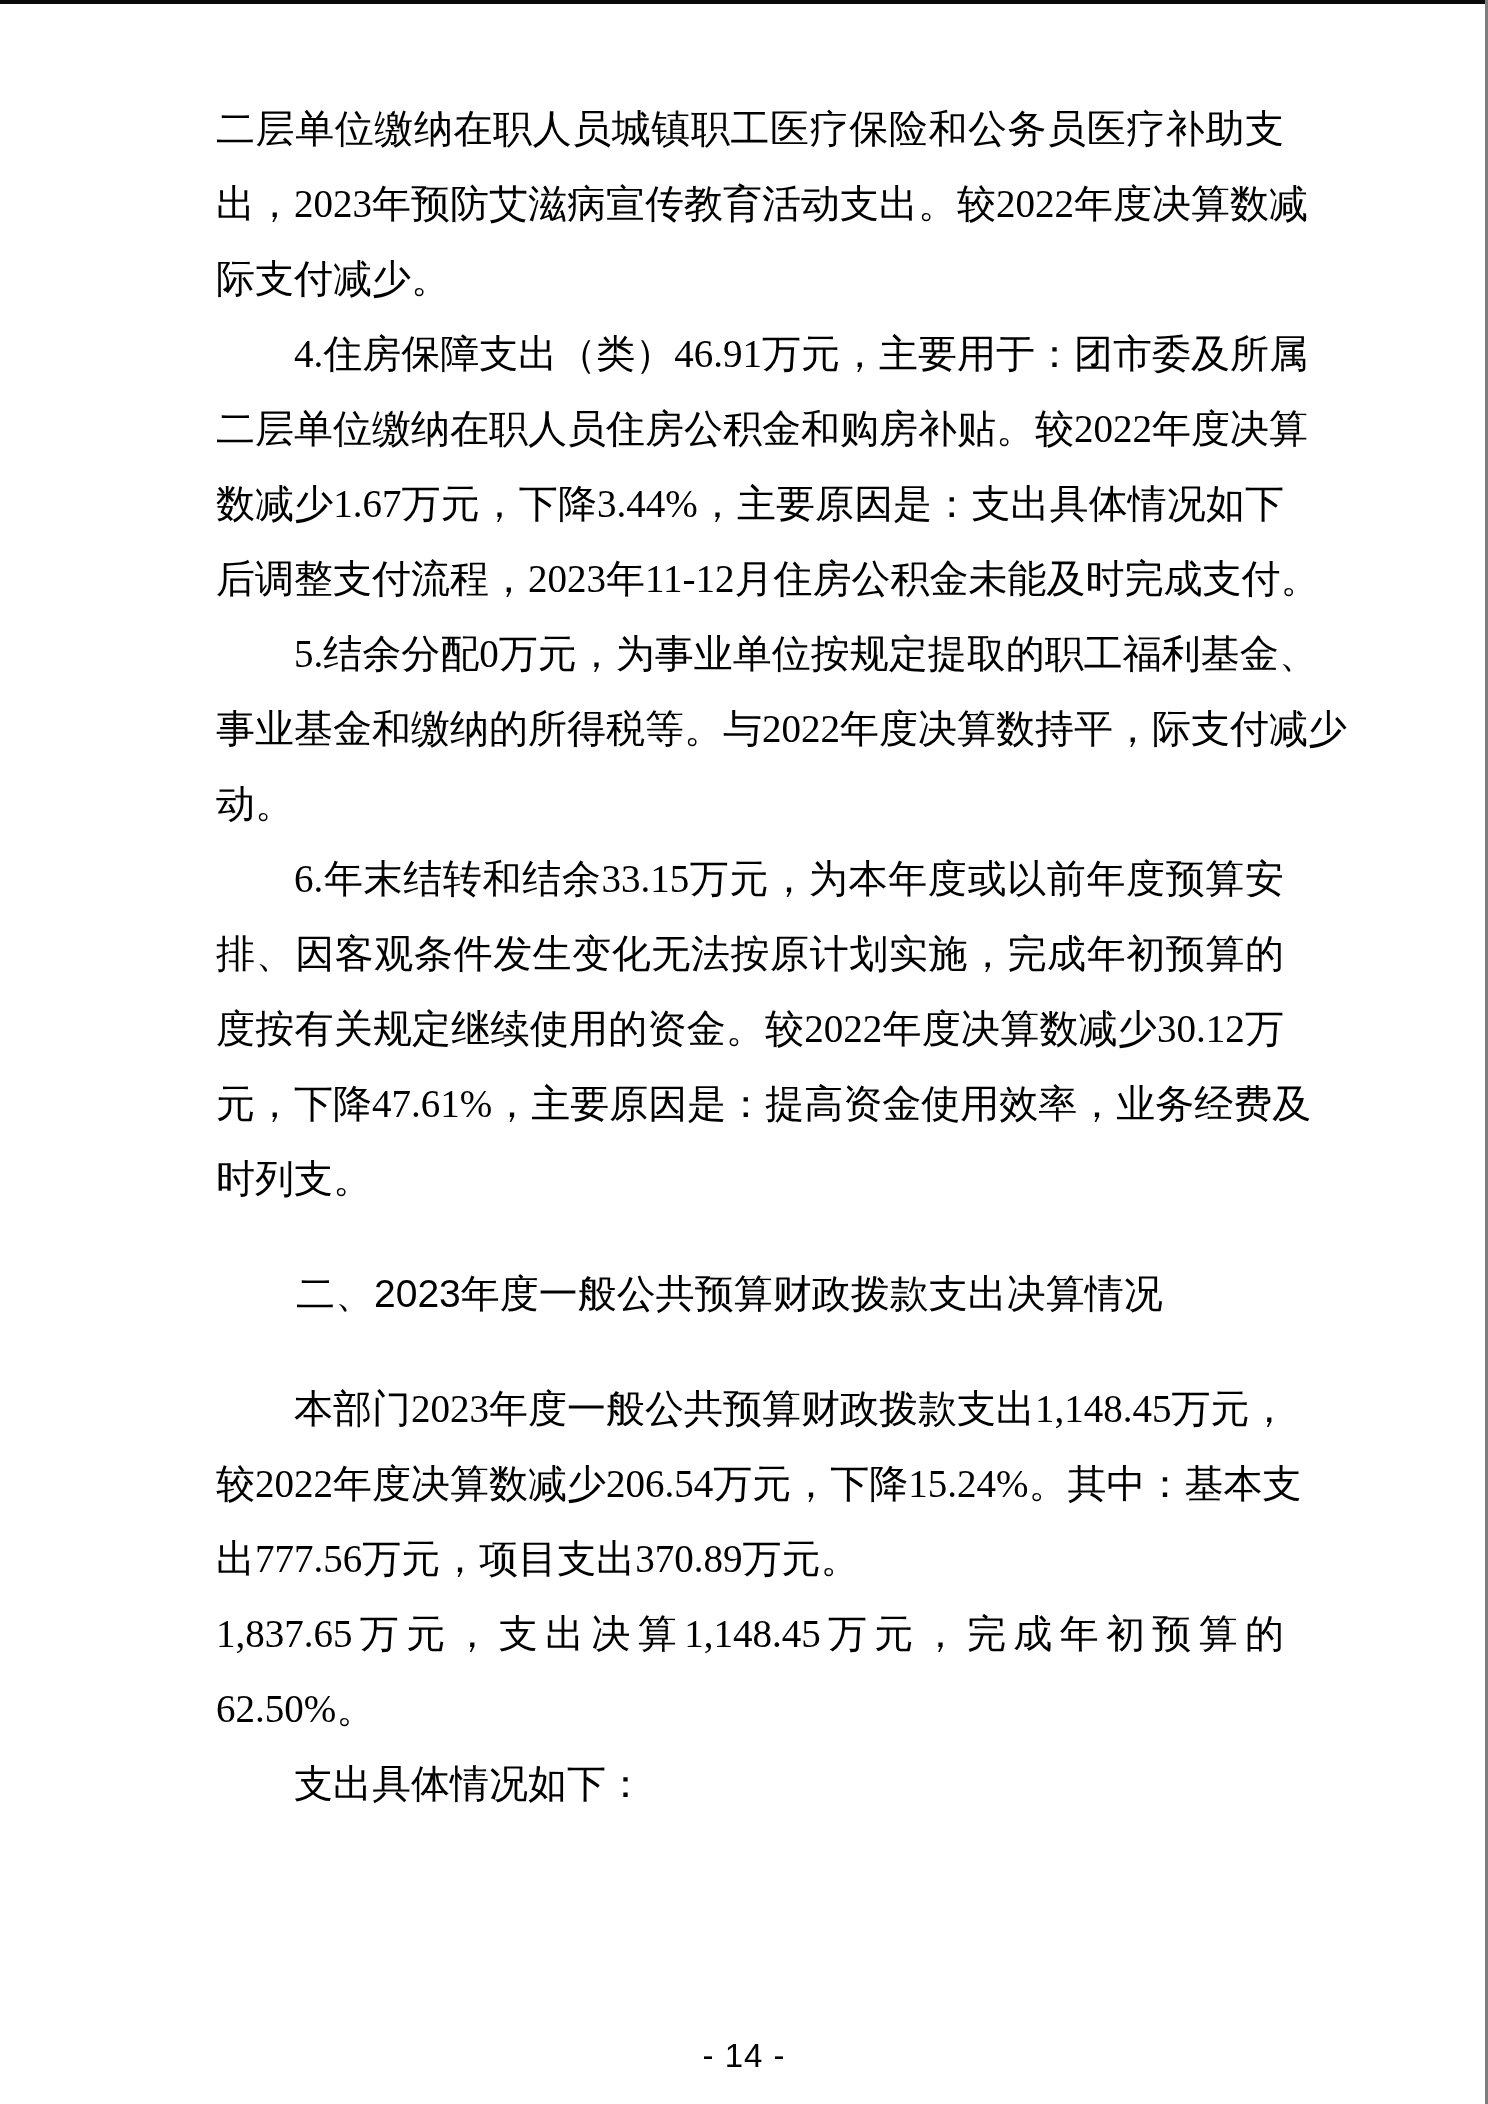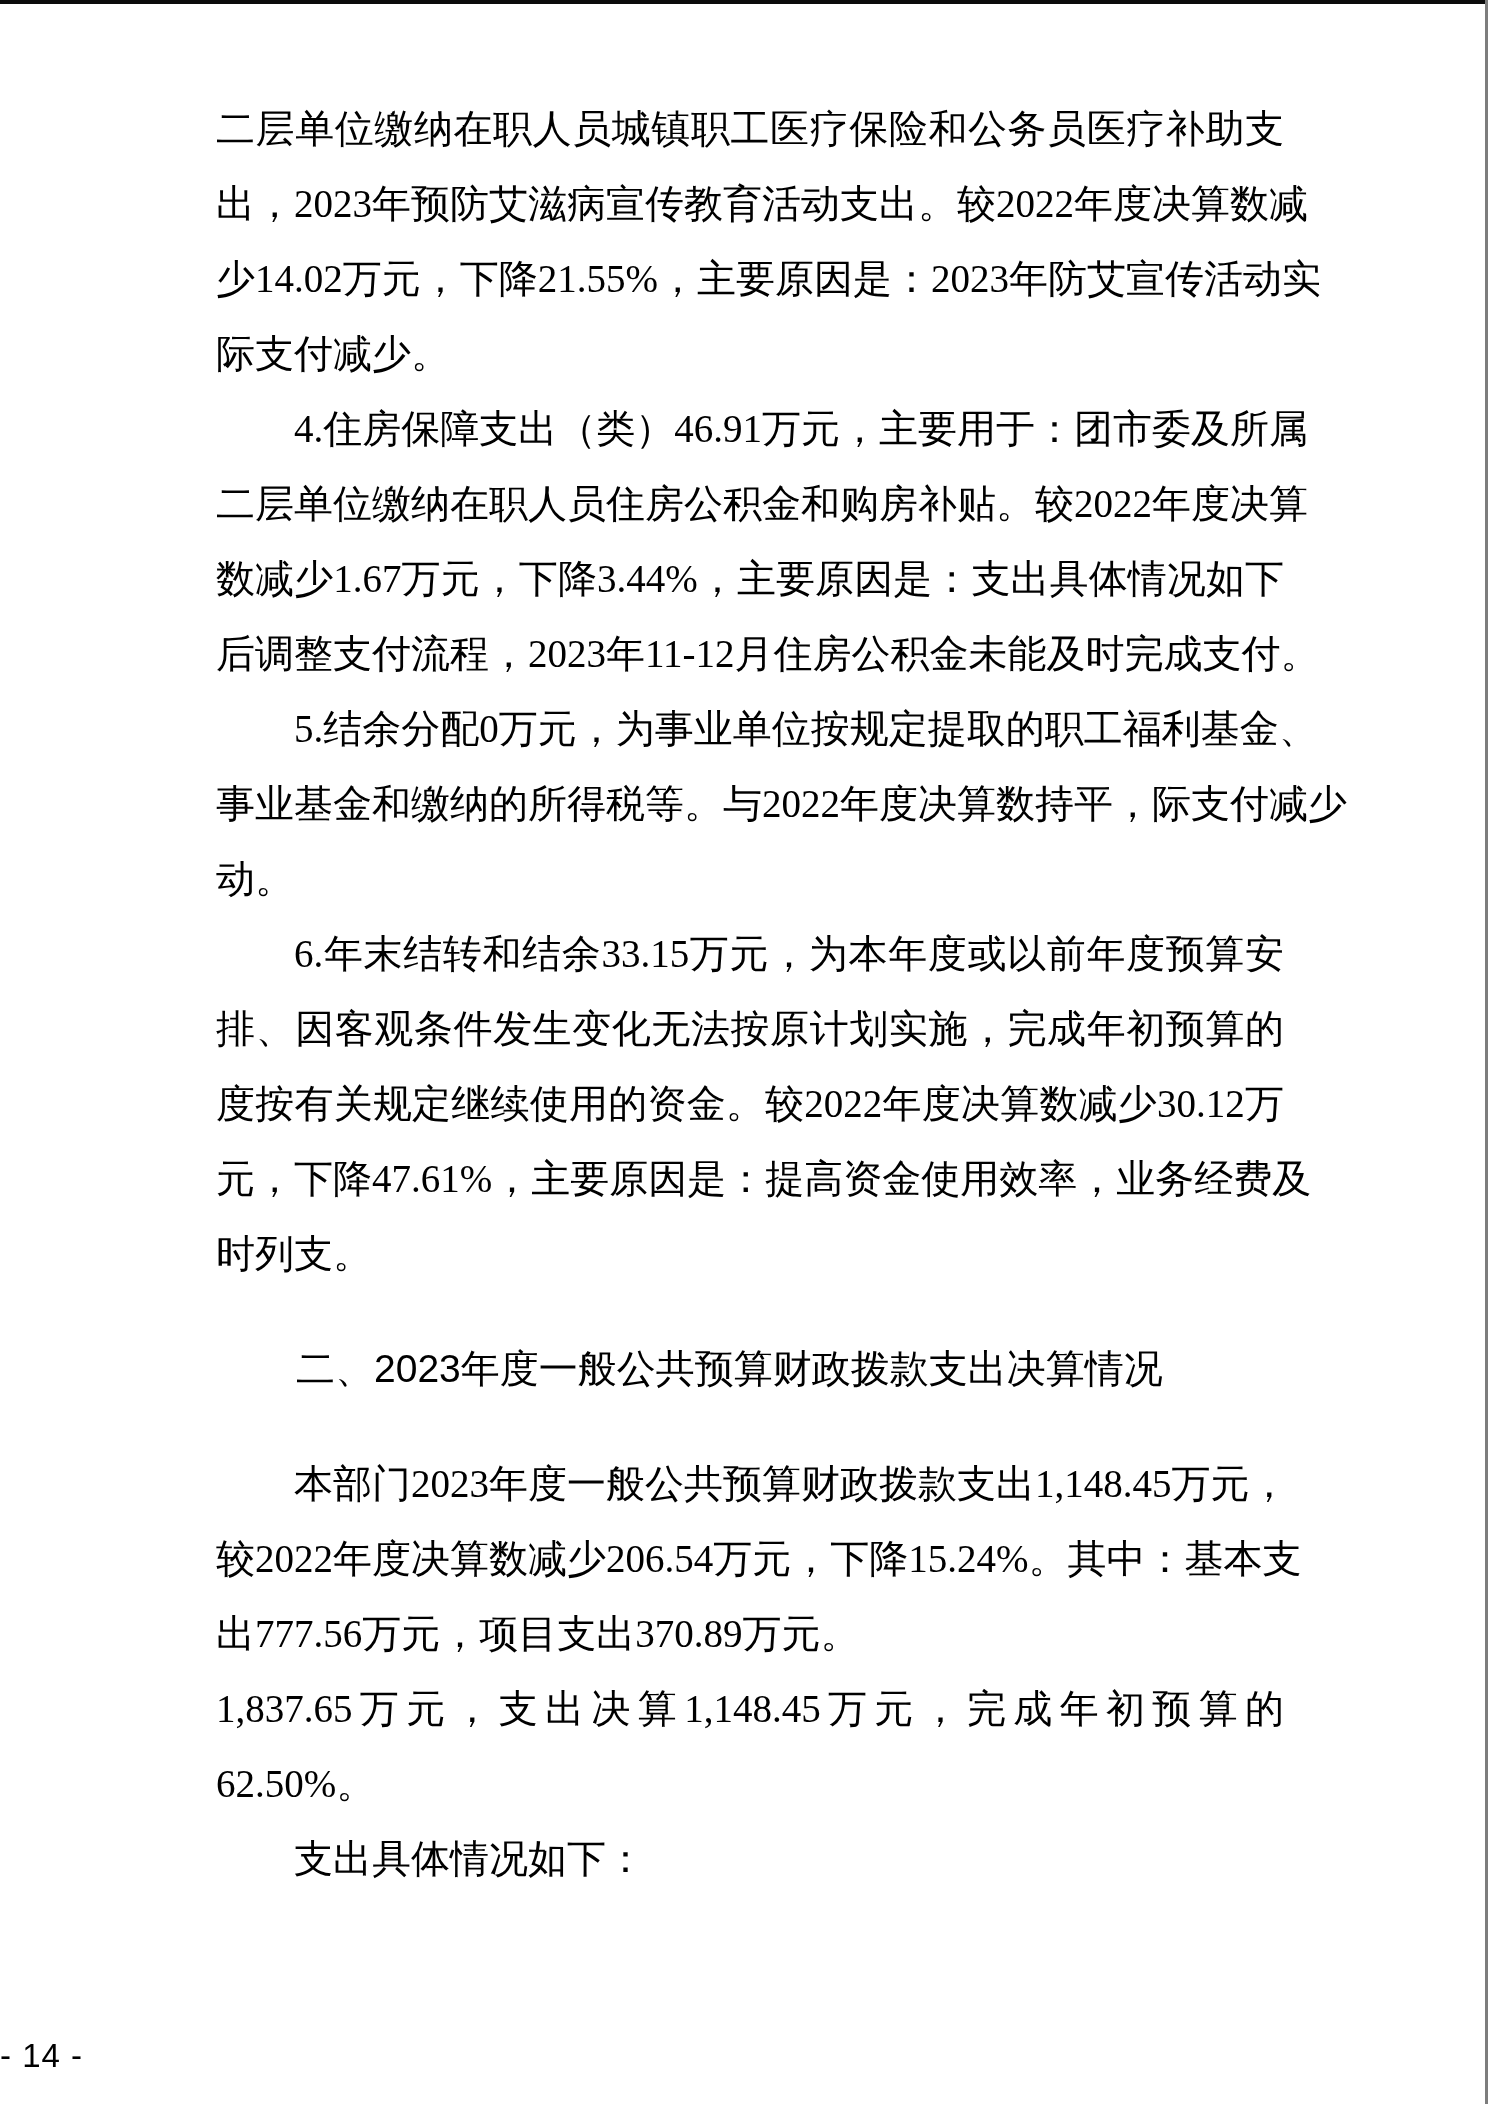--- a/index.html
+++ b/index.html
@@ -63,37 +63,36 @@
     text-indent: 80px;
     text-align: right;
     text-align-last: left;
     white-space: nowrap;
   }
   .footer {
     position: absolute;
     top: 2036px;
     left: 0;
     width: 1488px;
-    text-align: left;
+    text-align: center;
     font-size: 33px;
     line-height: 40px;
     letter-spacing: 1px;
   }
 </style>
 </head>
 <body>
 
 <div class="page">
   <div class="top-bar"></div>
   <div class="right-edge"></div>
 
   <div class="text-block">
     <div class="ln">二层单位缴纳在职人员城镇职工医疗保险和公务员医疗补助支</div>
     <div class="ln">出，2023年预防艾滋病宣传教育活动支出。较2022年度决算数减</div>
-    <div class="ln">少14.02万元，下降21.55%，主要原因是：2023年防艾宣传活动实</div>
     <div class="ln end">际支付减少。</div>
     <div class="ln ind">4.住房保障支出（类）46.91万元，主要用于：团市委及所属</div>
     <div class="ln">二层单位缴纳在职人员住房公积金和购房补贴。较2022年度决算</div>
     <div class="ln">数减少1.67万元，下降3.44%，主要原因是：支出具体情况如下</div>
     <div class="ln end">后调整支付流程，2023年11-12月住房公积金未能及时完成支付。</div>
     <div class="ln ind">5.结余分配0万元，为事业单位按规定提取的职工福利基金、</div>
     <div class="ln">事业基金和缴纳的所得税等。与2022年度决算数持平，际支付减少</div>
     <div class="ln end">动。</div>
     <div class="ln ind">6.年末结转和结余33.15万元，为本年度或以前年度预算安</div>
     <div class="ln">排、因客观条件发生变化无法按原计划实施，完成年初预算的</div>

